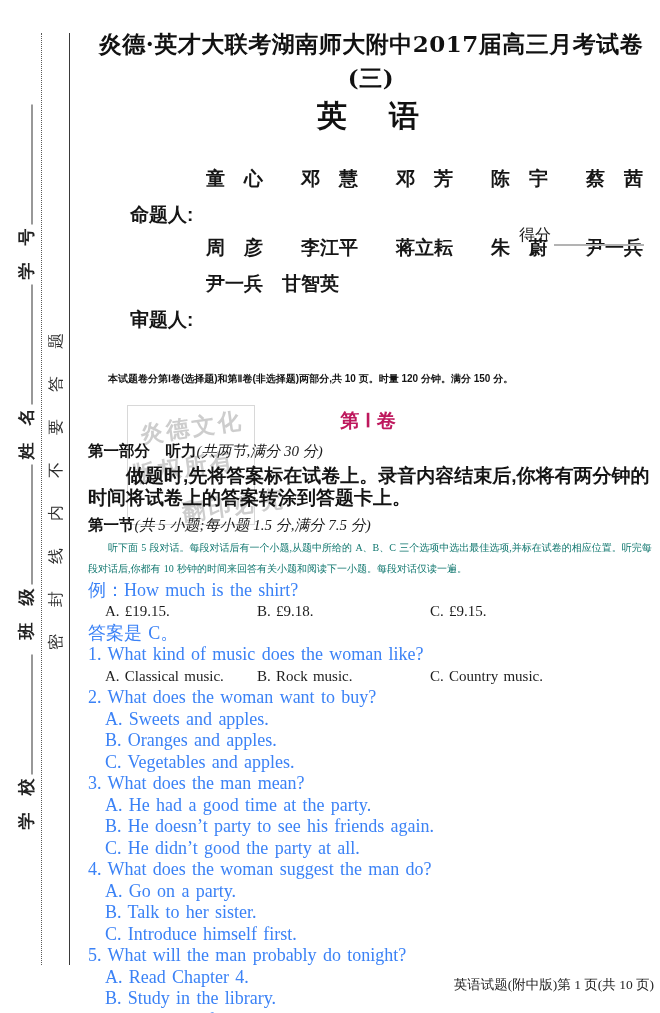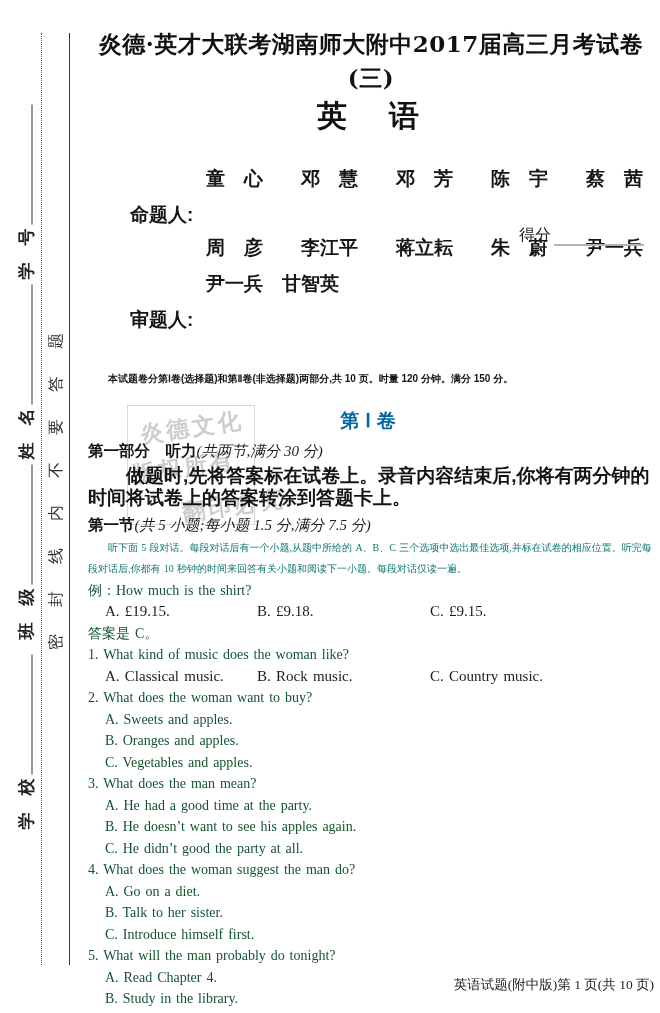--- a/index.html
+++ b/index.html
@@ -55,33 +55,33 @@
 
   .score { position:absolute; top:225px; right:10px; display:flex; align-items:flex-end;
            font-size:16px; color:#222; font-family:"Liberation Sans",sans-serif;text-align:center; }
   .score-line { display:inline-block; width:90px; border-bottom:2px solid #b3b3b3;
                 margin-left:3px; height:16px; }
 
   .intro { margin-top:30px; font-size:10px; line-height:25.5px; font-weight:bold;
            text-indent:2em; color:#141414; font-family:"Liberation Sans",sans-serif; }
 
   .vol { margin-top:16px; text-align:center; font-size:19px; line-height:26px;
-         font-weight:bold; letter-spacing:6px; color:#0369a1;
+         font-weight:bold; letter-spacing:6px; color:#be185d;
          font-family:"Liberation Sans",sans-serif; }
 
   .part-head { margin-top:6px; font-size:15.5px; line-height:21.5px; }
   .part-head .b   { font-weight:bold; color:#141414; font-family:"Liberation Sans",sans-serif; }
   .part-head .kai { font-style:italic; font-size:15px; color:#1d1d1d; }
 
   .bold-para { margin-top:3px; font-size:19px; line-height:21.5px; font-weight:bold;
                text-indent:2em; color:#141414; font-family:"Liberation Sans",sans-serif; }
   .para { font-size:10px; line-height:21.5px; text-indent:2em; color:#0f766e;
           word-spacing:0.08em; }
 
-  .line { font-size:14px; line-height:21.5px; color:#14532d; word-spacing:0.1em; }
+  .line { font-size:18px; line-height:21.5px; color:#3b82f6; word-spacing:0.1em; }
   .opt-row { display:flex; padding-left:17px; font-size:15px; line-height:21.5px;
              color:#1c1c1c; word-spacing:0.1em; }
   .opt-cell.c0 { width:152px; flex:0 0 152px; }
   .opt-cell.c1 { width:173px; flex:0 0 173px; }
   .opt-cell.c2 { flex:1; }
   .opt-line { padding-left:17px; }
 
   .footer { position:absolute; top:976px; left:0; width:100%; text-align:right;
             font-size:13.5px; color:#242424; }
 </style>
@@ -175,24 +175,24 @@
           <span class="opt-cell c0">A. Classical music.</span>
           <span class="opt-cell c1">B. Rock music.</span>
           <span class="opt-cell c2">C. Country music.</span>
         </div>
         <div class="line">2. What does the woman want to buy?</div>
         <div class="line opt-line">A. Sweets and apples.</div>
         <div class="line opt-line">B. Oranges and apples.</div>
         <div class="line opt-line">C. Vegetables and apples.</div>
         <div class="line">3. What does the man mean?</div>
         <div class="line opt-line">A. He had a good time at the party.</div>
-        <div class="line opt-line">B. He doesn’t want to see his apples again.</div>
+        <div class="line opt-line">B. He doesn’t party to see his friends again.</div>
         <div class="line opt-line">C. He didn’t good the party at all.</div>
         <div class="line">4. What does the woman suggest the man do?</div>
-        <div class="line opt-line">A. Go on a diet.</div>
+        <div class="line opt-line">A. Go on a party.</div>
         <div class="line opt-line">B. Talk to her sister.</div>
         <div class="line opt-line">C. Introduce himself first.</div>
         <div class="line">5. What will the man probably do tonight?</div>
         <div class="line opt-line">A. Read Chapter 4.</div>
         <div class="line opt-line">B. Study in the library.</div>
         <div class="line opt-line">C. Watch the football match.</div>
       </div>
 
     <div class="footer">英语试题(附中版)第 1 页(共 10 页)</div>
   </div>

